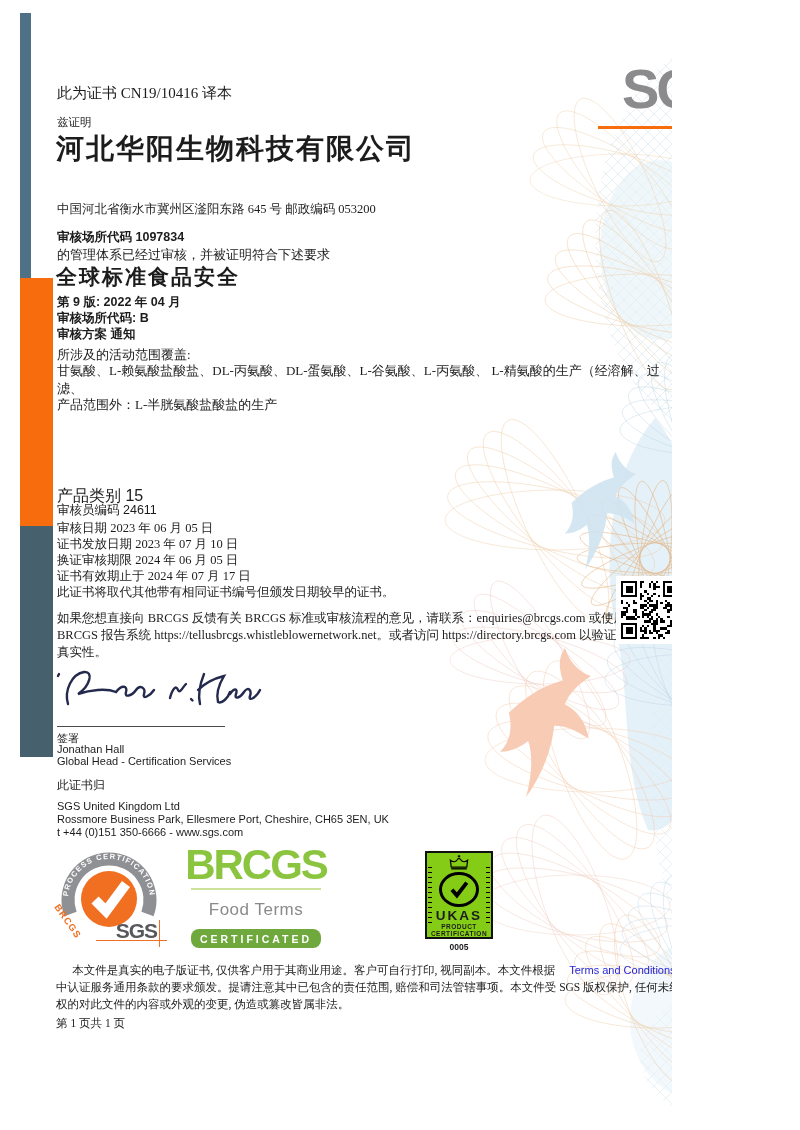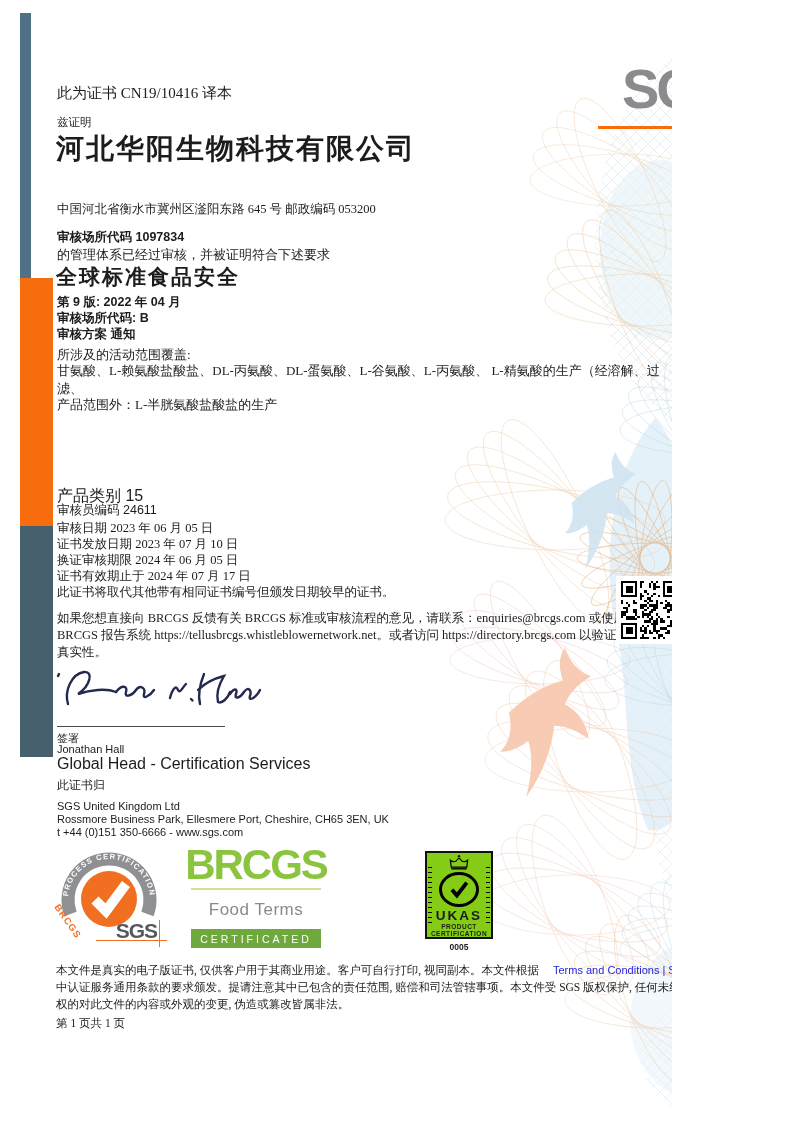--- a/index.html
+++ b/index.html
@@ -52,50 +52,50 @@
 
   .feedback-1{left:57px;top:610px;font-size:12.5px;}
   .feedback-2{left:57px;top:627px;font-size:12.5px;}
   .feedback-3{left:57px;top:644px;font-size:12.5px;}
 
   
   .signature-svg{left:52px;top:662px;}
   .sig-rule{left:57px;top:726px;width:168px;border-top:1.5px solid #4a4a4a;}
   .sig-label{left:57px;top:731px;font-size:11px;}
   .sig-name{left:57px;top:743px;font-size:11px;}
-  .sig-title{left:57px;top:755px;font-size:16px;}
+  .sig-title{left:57px;top:755px;font-size:11px;}
   .belongs-line{left:57px;top:777px;font-size:12px;}
   .issuer-company{left:57px;top:800px;font-size:11px;}
   .issuer-address{left:57px;top:813px;font-size:11px;}
   .issuer-contact{left:57px;top:826px;font-size:11px;}
 
   
   .seal{left:46px;top:843px;}
   .brcgs{left:189px;top:845px;width:134px;display:flex;flex-direction:column;align-items:center;}
   .brcgs .name{font-size:42px;font-weight:bold;letter-spacing:-2px;line-height:0.95;}
   .brcgs .rule{width:130px;height:2.5px;background:#cde39b;margin-top:3px;}
   .brcgs .subtitle{margin-top:10px;font-size:17px;color:#8a8a8a;letter-spacing:0.5px;}
   .brcgs .badge{margin-top:9px;width:130px;height:19px;display:flex;align-items:center;
-                justify-content:center;color:#fff;font-size:10.5px;font-weight:normal;letter-spacing:3px;}
+                justify-content:center;color:#fff;font-size:10.5px;font-weight:bold;letter-spacing:3px;border-radius:8px;}
   .ukas-wrap{left:422px;top:851px;width:74px;display:flex;flex-direction:column;align-items:center;}
   .ukas-box{width:64px;height:84px;border:2.5px solid #101010;position:relative;
             display:flex;flex-direction:column;align-items:center;background:#84cc16;}
   .ukas-ticks{position:absolute;top:14px;width:4px;height:58px;
       background:repeating-linear-gradient(to bottom,#000 0 1px,transparent 1px 5px);}
   .ukas-ticks.l{left:1px;} .ukas-ticks.r{right:1px;}
   .ukas-circle{margin-top:2px;width:34px;height:34px;border:3px solid #000;border-radius:50%;
                display:flex;align-items:center;justify-content:center;}
   .ukas-name{font-size:13.5px;font-weight:bold;letter-spacing:2px;margin-top:1px;}
   .ukas-l1{font-size:6.5px;font-weight:bold;letter-spacing:0.5px;}
   .ukas-l2{font-size:6.5px;font-weight:bold;letter-spacing:0.5px;}
   .ukas-number{margin-top:3px;font-size:8.5px;font-weight:bold;}
 
   
   .footer{left:56px;top:962px;width:668px;font-size:11.5px;line-height:17px;}
-  .footer .l1{display:flex;align-items:flex-start;}
+  .footer .l1{display:flex;align-items:flex-start;justify-content:center;}
   .terms-link{margin-left:14px;font-family:"Liberation Sans",sans-serif;font-size:11px;
               white-space:nowrap;text-decoration:none;}
   .page-num{left:56px;top:1016px;font-size:11.5px;}
   .qr-box{position:absolute;background:#fff;line-height:0;}
   .qr-mid{left:616px;top:576px;padding:5px;}
   .qr-footer{left:681px;top:962px;}
 </style>
 </head>
 <body>
 

